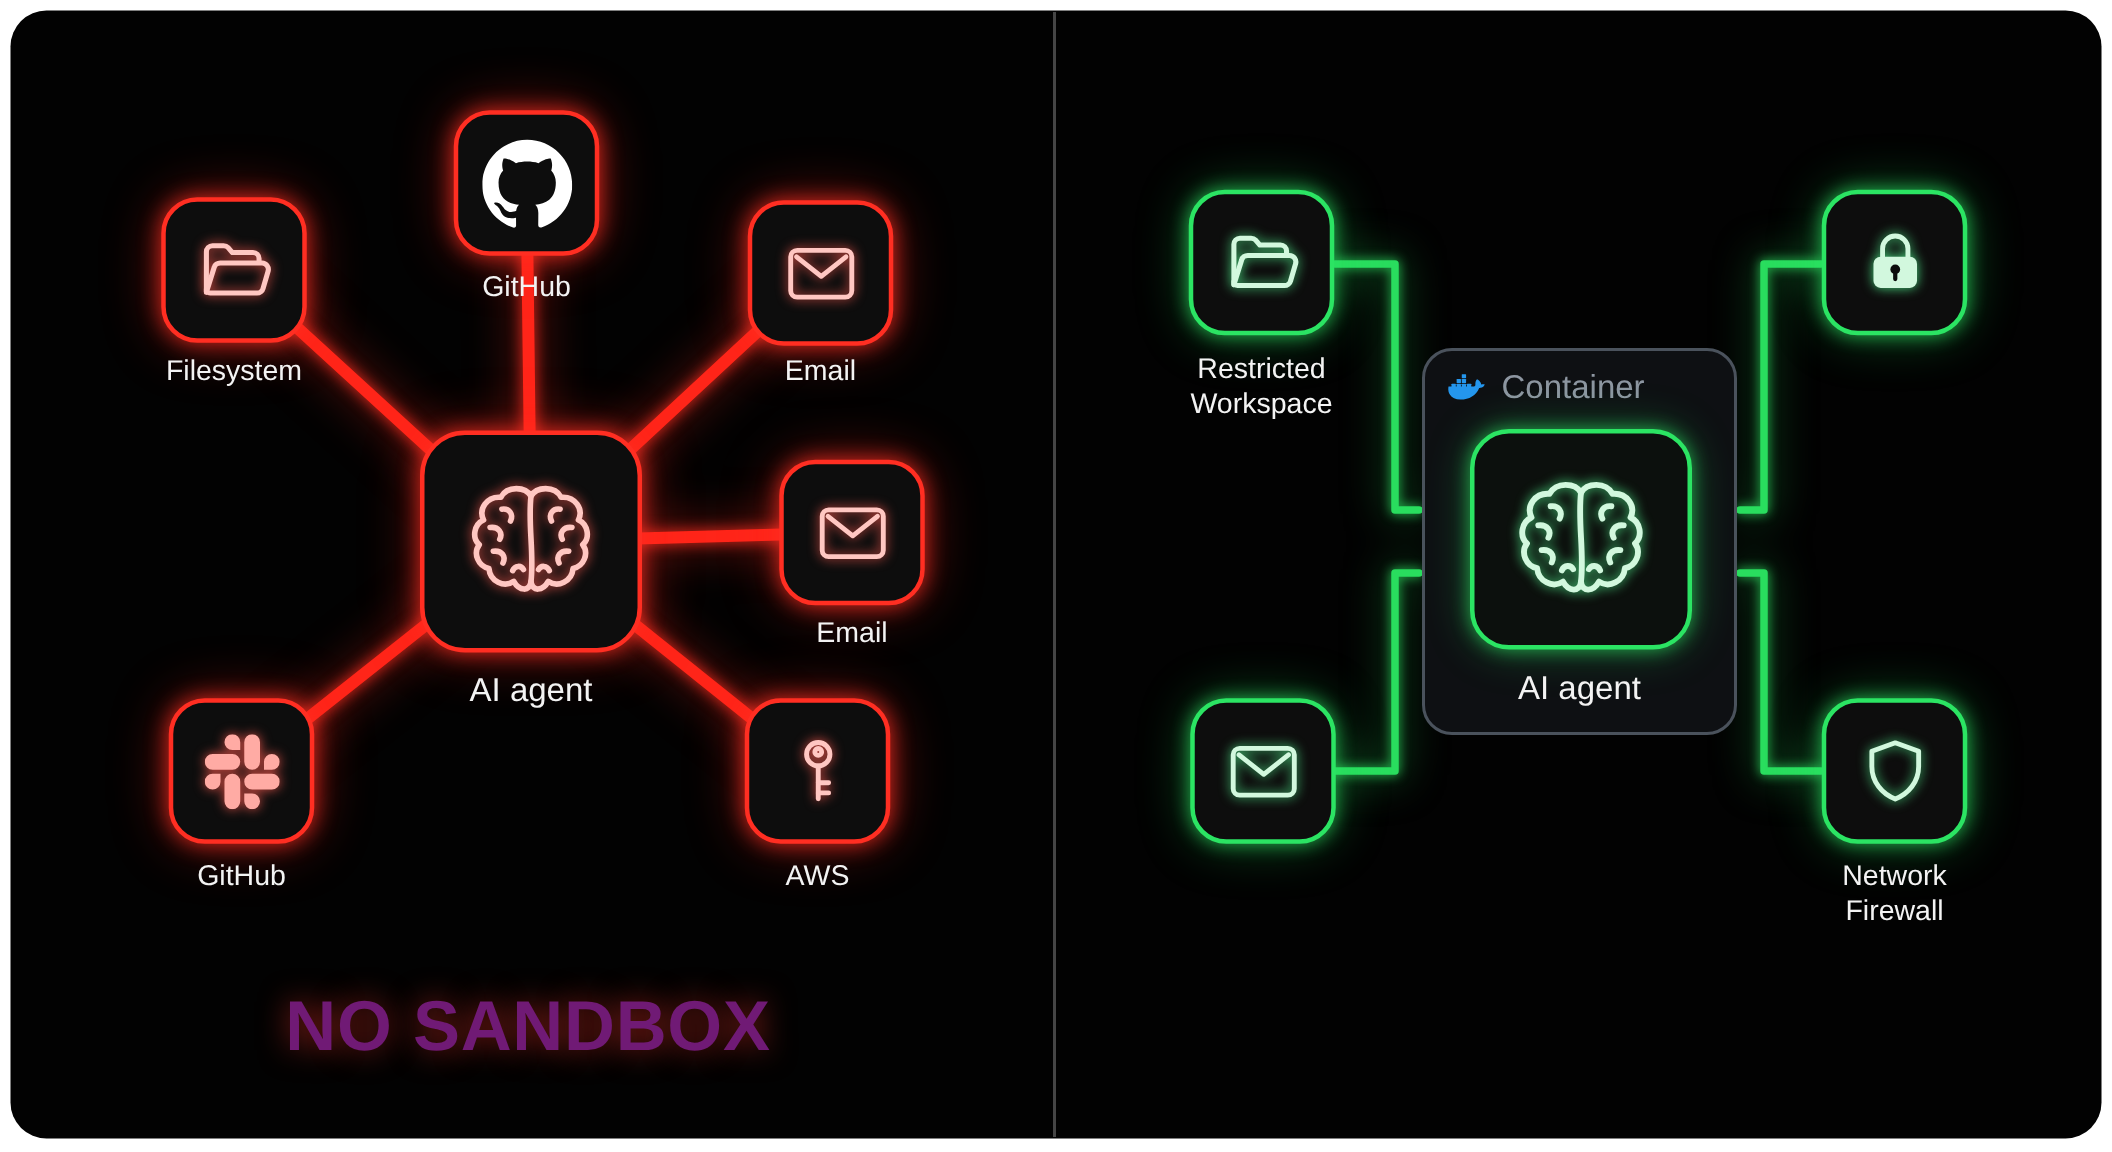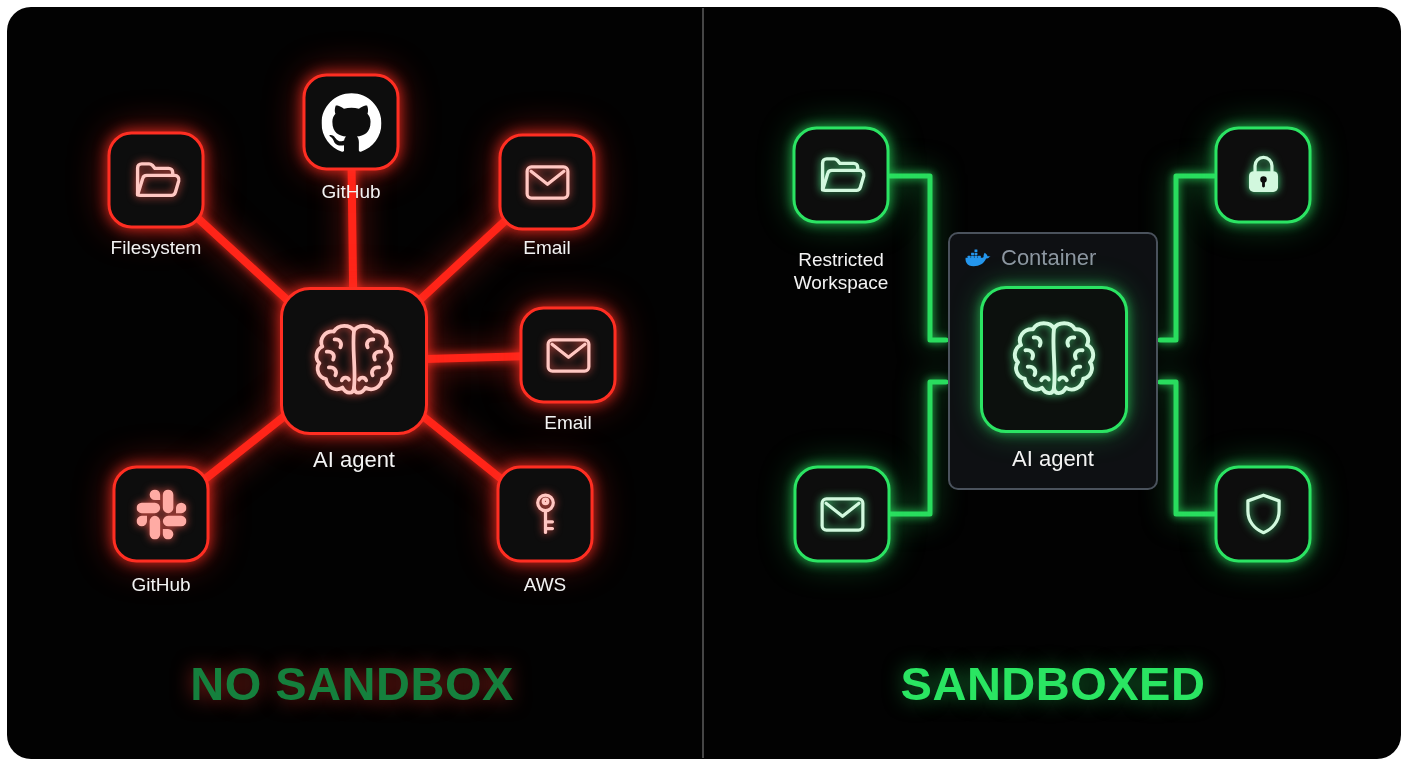--- a/index.html
+++ b/index.html
@@ -27,25 +27,25 @@
   .icon-slack { color:#ffaba4; filter:drop-shadow(0 0 4px rgba(255,90,80,.85)); }
   .icon-green { color:#d2f8de; filter:drop-shadow(0 0 4px rgba(80,240,140,.9)); }
 
   .node-label { position:absolute; transform:translateX(-50%); color:#f3f3f3;
                 font-size:19px; line-height:1.22; text-align:center;
                 white-space:nowrap; z-index:2; }
   .node-label.wrap { white-space:normal; }
 
   .panel-title { position:absolute; transform:translateX(-50%); font-weight:800;
                  font-size:47px; letter-spacing:.5px; z-index:2; white-space:nowrap; }
-  .panel-title.red   { color:#15803d; text-shadow:0 0 20px rgba(255,58,46,.55); }
+  .panel-title.red   { color:#701a75; text-shadow:0 0 20px rgba(255,58,46,.55); }
   .panel-title.green { color:#2ae562; text-shadow:0 0 20px rgba(42,229,98,.5); }
 
   .container-box { position:absolute; left:948px; top:232px; width:210px; height:258px;
-                   background:#0e1013; border:2px solid #4a525c; border-radius:10px; z-index:2; }
+                   background:#0e1013; border:2px solid #4a525c; border-radius:20px; z-index:2; }
   .container-header { display:flex; align-items:center; gap:9px; padding:11px 0 0 15px;
                       color:#8d96a1; font-size:22px; }
   .inner-tile { position:absolute; left:30px; top:52px; width:148px; height:147px;
                 border-radius:26px; background:#0c100d; display:flex; align-items:center;
                 justify-content:center; border:3px solid #2be463;
                 box-shadow:0 0 12px rgba(43,228,99,.65), 0 0 30px rgba(43,228,99,.3); }
   .inner-label { position:absolute; left:0; right:0; top:212px; text-align:center;
                  color:#f3f3f3; font-size:22px; }
 </style>
 </head>
@@ -140,21 +140,21 @@
       <path d="M1214 514H1176V382H1160"></path>
     </g>
   </svg>
 
   <div class="tile sm green" style="left:841px; top:175px;">
     <svg class="icon-green" width="54" height="54" viewBox="0 0 24 24" fill="none" stroke="currentColor" stroke-width="1.5" stroke-linecap="round" stroke-linejoin="round">
       <path d="M3.6 18.2V6.4c0-1 .8-1.8 1.8-1.8h3.3c.5 0 1 .2 1.4.6l1.2 1.4h6.1c1 0 1.8.8 1.8 1.8v.9"></path>
       <path d="M3.6 18.4 5.9 11c.2-.8 1-1.3 1.8-1.3h12.4c1.2 0 2.1 1.2 1.8 2.4l-1.5 5.1c-.2.8-1 1.4-1.8 1.4H4.7c-.6 0-1.1-.5-1.1-1.2z"></path>
     </svg>
   </div>
-  <div class="node-label wrap" style="left:841px; top:248px; width:150px;">Restricted Workspace</div>
+  <div class="node-label wrap" style="left:841px; top:235px; width:150px;">Restricted Workspace</div>
 
   <div class="tile sm green" style="left:1263px; top:175px;">
     <svg class="icon-green" width="52" height="52" viewBox="0 0 24 24" fill="none" stroke="currentColor" stroke-width="1.5">
       <path d="M8.1 10V7.5a3.9 3.9 0 0 1 7.8 0V10" stroke-linecap="round"></path>
       <rect x="5.3" y="10" width="13.4" height="9.6" rx="2.2" fill="currentColor" stroke="none"></rect>
       <circle cx="12" cy="13.9" r="1.5" fill="#0b0d0c" stroke="none"></circle>
       <rect x="11.35" y="14.6" width="1.3" height="2.9" rx=".65" fill="#0b0d0c" stroke="none"></rect>
     </svg>
   </div>
 
@@ -194,15 +194,15 @@
       <rect x="2.6" y="4.8" width="18.8" height="14.4" rx="2"></rect>
       <path d="m4.4 6.8 7.6 6 7.6-6"></path>
     </svg>
   </div>
 
   <div class="tile sm green" style="left:1263px; top:514px;">
     <svg class="icon-green" width="52" height="52" viewBox="0 0 24 24" fill="none" stroke="currentColor" stroke-width="1.5" stroke-linejoin="round">
       <path d="M12 3.1 19.2 5.7v4.7c0 4.7-3.1 8.4-7.2 10-4.1-1.6-7.2-5.3-7.2-10V5.7z"></path>
     </svg>
   </div>
-
-  <div class="panel-title green" style="left:1053px; top:656px;">SANDBOXED</div>
+  <div class="node-label wrap" style="left:1263px; top:573px; width:120px;">Network Firewall</div>
+
 </div>
 
 </body></html>

